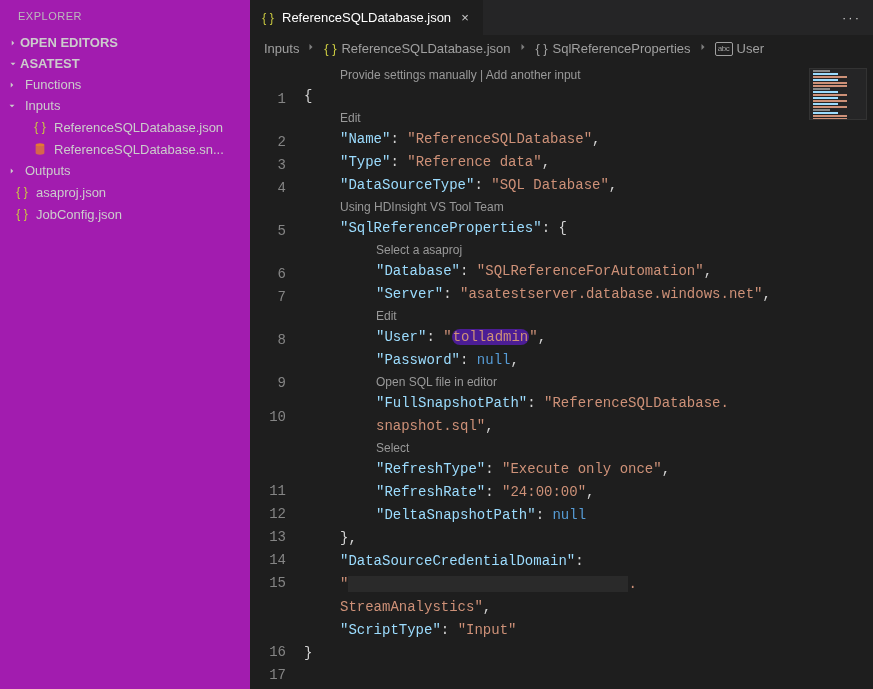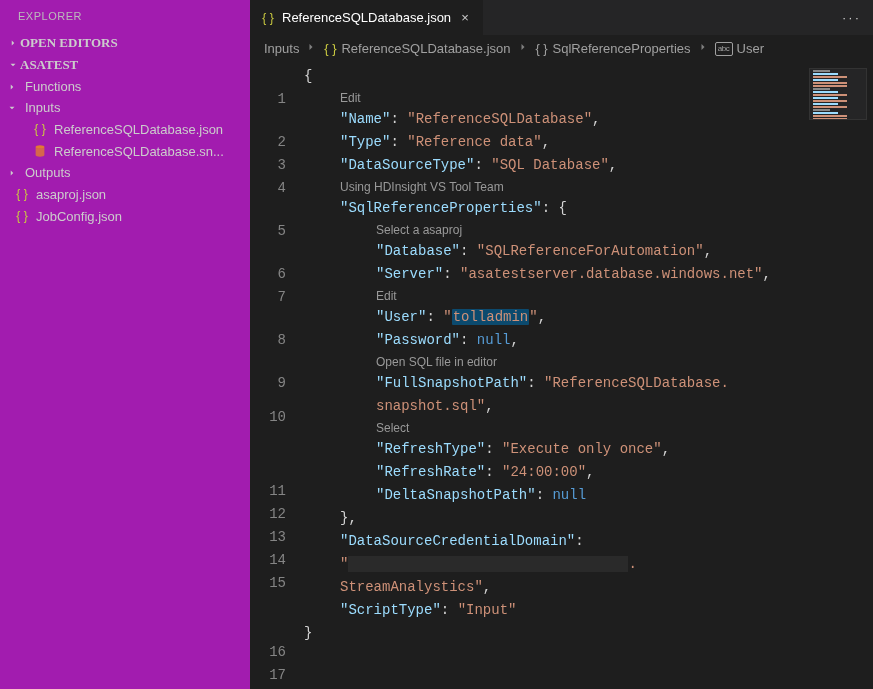--- a/index.html
+++ b/index.html
@@ -28,21 +28,21 @@
   letter-spacing: 0.5px;
   color: #bbbbbb;
 }
 .tree-section {
   display: flex;
   align-items: center;
   padding: 3px 6px;
   cursor: pointer;
   color: #cccccc;
 }
-.tree-section.bold { font-weight: 700; font-family: Liberation Serif, serif; }
+.tree-section.bold { font-weight: 700; }
 .tree-item {
   display: flex;
   align-items: center;
   padding: 3px 6px;
   cursor: pointer;
   color: #cccccc;
   gap: 6px;
 }
 .chev { width: 14px; display: inline-flex; justify-content: center; color: #cccccc; }
 .chev svg { width: 10px; height: 10px; }
@@ -131,21 +131,21 @@
 .codelens .cl-link { cursor: pointer; }
 .codeline { height: 23px; line-height: 23px; white-space: pre; }
 .i1 { padding-left: 0px; }
 .i2 { padding-left: 36px; }
 .i3 { padding-left: 72px; }
 .brace { color: #d4d4d4; }
 .key { color: #9cdcfe; }
 .str { color: #ce9178; }
 .null { color: #569cd6; }
 .punct { color: #d4d4d4; }
-.hl { background: #0c4a6e; border-radius: 1px; padding: 0 1px; }
+.hl { background: #4c1d95; border-radius: 8px; padding: 0 1px; }
 .redact { background: #2a2a2a; display: inline-block; width: 280px; height: 16px; vertical-align: middle; }
 
 .minimap {
   position: absolute;
   top: 6px; right: 6px;
   width: 58px; height: 52px;
   background: #252526;
   border: 1px solid #333;
   overflow: hidden;
 }
@@ -282,20 +282,21 @@
       <div class="ln" style="margin-top:28px">11</div>
       <div class="ln">12</div>
       <div class="ln">13</div>
       <div class="ln">14</div>
       <div class="ln tall" style="height:69px">15</div>
       <div class="ln">16</div>
       <div class="ln">17</div>
     </div>
 
     <div class="code">
+      <div class="codelens i2"><span class="cl-link">Provide settings manually</span> | <span class="cl-link">Add another input</span></div>
       <div class="codeline i1"><span class="brace">{</span></div>
 
       <div class="codelens i2"><span class="cl-link">Edit</span></div>
       <div class="codeline i2"><span class="key">"Name"</span><span class="punct">: </span><span class="str">"ReferenceSQLDatabase"</span><span class="punct">,</span></div>
       <div class="codeline i2"><span class="key">"Type"</span><span class="punct">: </span><span class="str">"Reference data"</span><span class="punct">,</span></div>
       <div class="codeline i2"><span class="key">"DataSourceType"</span><span class="punct">: </span><span class="str">"SQL Database"</span><span class="punct">,</span></div>
 
       <div class="codelens i2">Using HDInsight VS Tool Team</div>
       <div class="codeline i2"><span class="key">"SqlReferenceProperties"</span><span class="punct">: </span><span class="brace">{</span></div>
 

